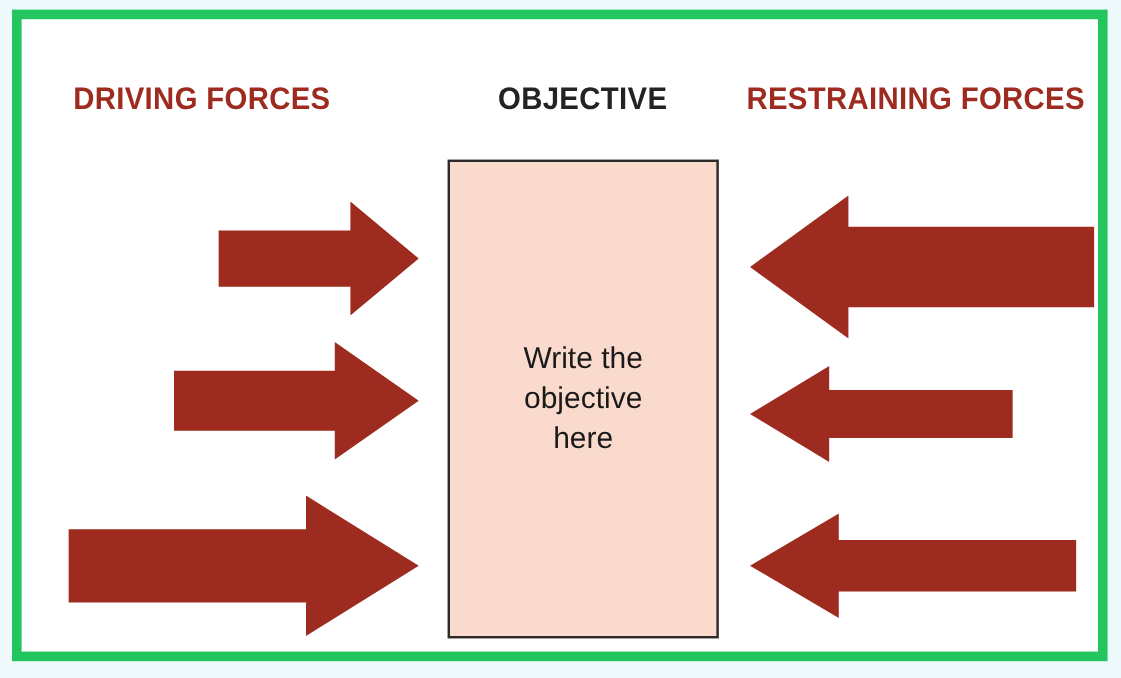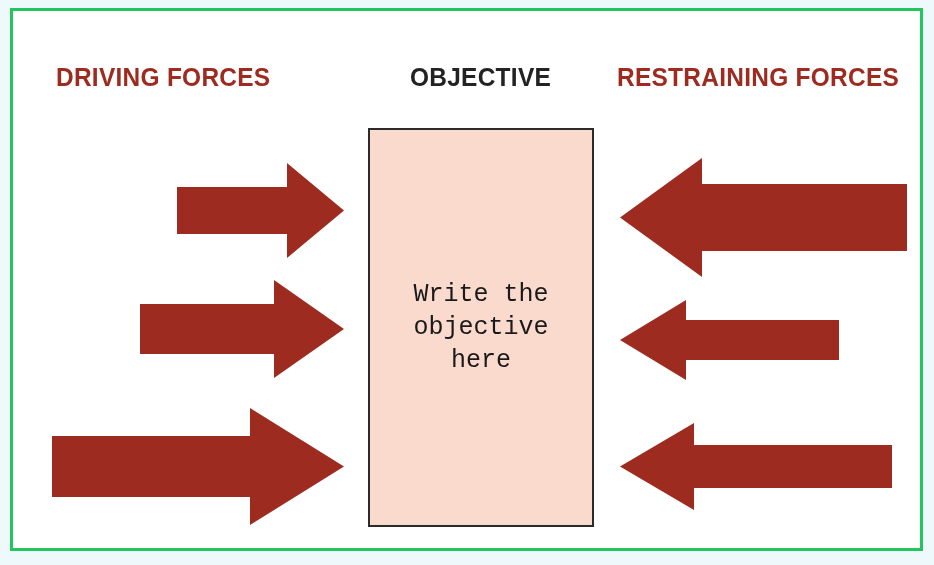--- a/index.html
+++ b/index.html
@@ -17,21 +17,21 @@
     background: #eef9fb;
     overflow: hidden;
   }
   .frame {
     position: absolute;
     left: 10px;
     top: 8px;
     width: 913px;
     height: 543px;
     box-sizing: border-box;
-    border: 3px solid #22c55e;
+    border: 8px solid #22c55e;
     background: #ffffff;
   }
   .header {
     position: absolute;
     font-weight: bold;
     font-stretch: condensed;
     letter-spacing: 0.3px;
     white-space: nowrap;
     font-size: 26px;
     line-height: 28px;
@@ -68,21 +68,20 @@
     align-items: center;
     justify-content: center;
   }
   .objective-text {
     font-size: 25px;
     line-height: 33px;
     color: #1a1a1a;
     text-align: center;
     width: 170px;
     white-space: pre-line;
-    font-family: Liberation Mono, monospace;
   }
   .arrow {
     position: absolute;
   }
   .arrow svg {
     display: block;
     width: 100%;
     height: 100%;
   }
   

